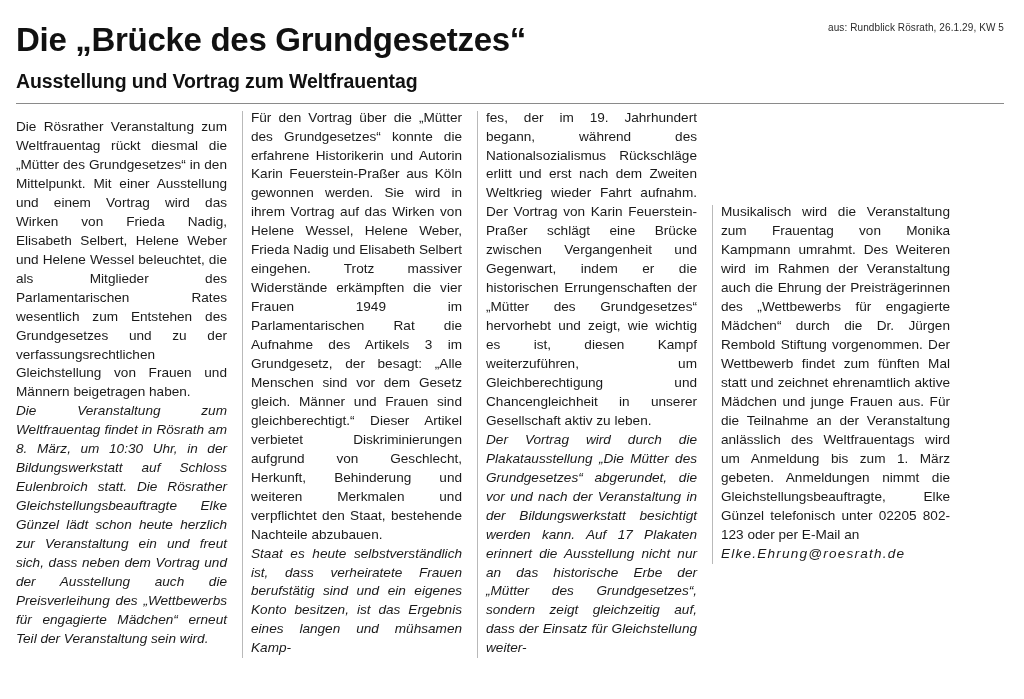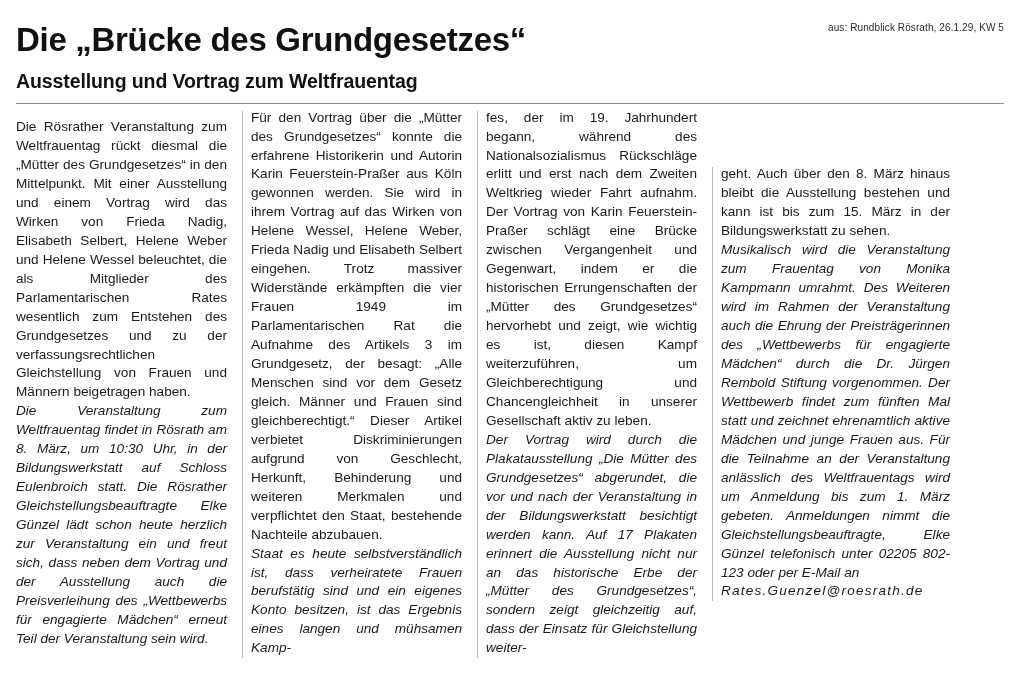--- a/index.html
+++ b/index.html
@@ -115,19 +115,18 @@
       <p>Für den Vortrag über die „Mütter des Grundgesetzes“ konnte die erfahrene Historikerin und Autorin Karin Feuerstein-Praßer aus Köln gewonnen werden. Sie wird in ihrem Vortrag auf das Wirken von Helene Wessel, Helene Weber, Frieda Nadig und Elisabeth Selbert eingehen. Trotz massiver Widerstände erkämpften die vier Frauen 1949 im Parlamentarischen Rat die Aufnahme des Artikels 3 im Grundgesetz, der besagt: „Alle Menschen sind vor dem Gesetz gleich. Männer und Frauen sind gleichberechtigt.“ Dieser Artikel verbietet Diskriminierungen aufgrund von Geschlecht, Herkunft, Behinderung und weiteren Merkmalen und verpflichtet den Staat, bestehende Nachteile abzubauen.</p>
       <p>Staat es heute selbstverständlich ist, dass verheiratete Frauen berufstätig sind und ein eigenes Konto besitzen, ist das Ergebnis eines langen und mühsamen Kamp-</p>
     </div>
 
     <div class="col">
       <p>fes, der im 19. Jahrhundert begann, während des Nationalsozialismus Rückschläge erlitt und erst nach dem Zweiten Weltkrieg wieder Fahrt aufnahm. Der Vortrag von Karin Feuerstein-Praßer schlägt eine Brücke zwischen Vergangenheit und Gegenwart, indem er die historischen Errungenschaften der „Mütter des Grundgesetzes“ hervorhebt und zeigt, wie wichtig es ist, diesen Kampf weiterzuführen, um Gleichberechtigung und Chancengleichheit in unserer Gesellschaft aktiv zu leben.</p>
       <p>Der Vortrag wird durch die Plakatausstellung „Die Mütter des Grundgesetzes“ abgerundet, die vor und nach der Veranstaltung in der Bildungswerkstatt besichtigt werden kann. Auf 17 Plakaten erinnert die Ausstellung nicht nur an das historische Erbe der „Mütter des Grundgesetzes“, sondern zeigt gleichzeitig auf, dass der Einsatz für Gleichstellung weiter-</p>
     </div>
 
     <div class="col">
-      <p>geht. Auch über den 8. März hinaus bleibt die Ausstellung bestehen und kann ist bis zum 15. März in der Bildungswerkstatt zu sehen.</p>
       <p>Musikalisch wird die Veranstaltung zum Frauentag von Monika Kampmann umrahmt. Des Weiteren wird im Rahmen der Veranstaltung auch die Ehrung der Preisträgerinnen des „Wettbewerbs für engagierte Mädchen“ durch die Dr. Jürgen Rembold Stiftung vorgenommen. Der Wettbewerb findet zum fünften Mal statt und zeichnet ehrenamtlich aktive Mädchen und junge Frauen aus. Für die Teilnahme an der Veranstaltung anlässlich des Weltfrauentags wird um Anmeldung bis zum 1. März gebeten. Anmeldungen nimmt die Gleichstellungsbeauftragte, Elke Günzel telefonisch unter 02205 802-123 oder per E-Mail an</p>
-      <p class="mono-mail">Rates.Guenzel@roesrath.de</p>
+      <p class="mono-mail">Elke.Ehrung@roesrath.de</p>
     </div>
 
   </div>
 </div>
 
 </body></html>

